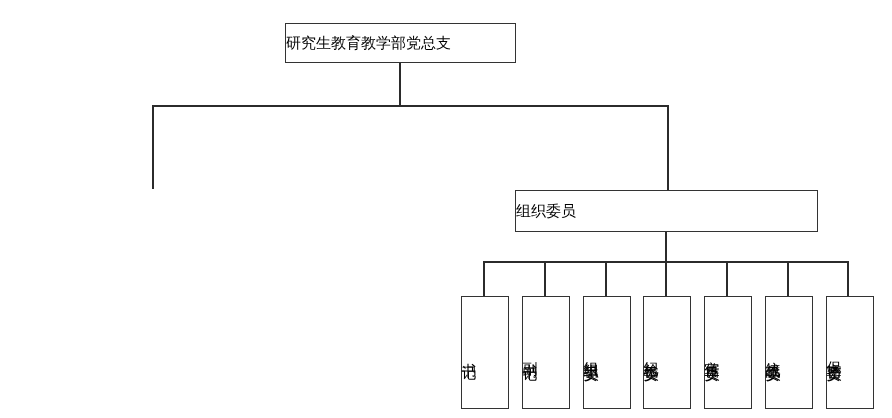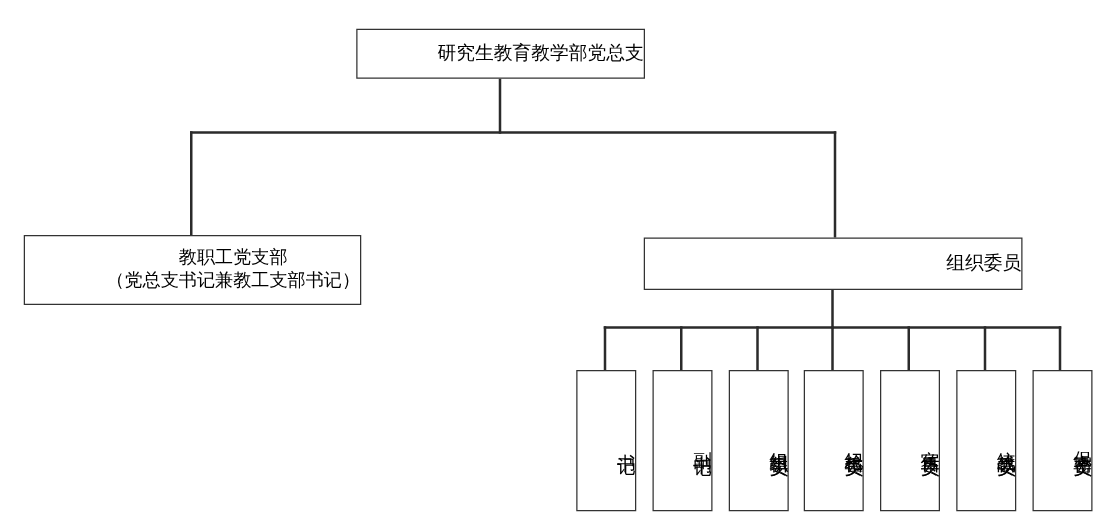--- a/index.html
+++ b/index.html
@@ -19,21 +19,21 @@
     overflow: hidden;
   }
   
   .node {
     position: absolute;
     box-sizing: border-box;
     border: 1.5px solid #333333;
     background: #ffffff;
     display: flex;
     align-items: center;
-    justify-content: flex-end;
+    justify-content: flex-start;
     text-align: center;
     color: #000000;
     line-height: 1.32;
   }
   .node-label {
     display: block;
     white-space: pre-line;
   }
   
   #node-root {
@@ -99,24 +99,20 @@
   <div class="conn v" style="left:605px; top:261px; width:2px; height:35px;"></div>
   <div class="conn v" style="left:665px; top:261px; width:2px; height:35px;"></div>
   <div class="conn v" style="left:726px; top:261px; width:2px; height:35px;"></div>
   <div class="conn v" style="left:787px; top:261px; width:2px; height:35px;"></div>
   <div class="conn v" style="left:847px; top:261px; width:2px; height:35px;"></div>
 
   <div class="node" id="node-root">
     <span class="node-label">研究生教育教学部党总支</span>
   </div>
 
-  <div class="node" id="node-staff-branch">
-    <span class="node-label">教职工党支部
-（党总支书记兼教工支部书记）</span>
-  </div>
 
   <div class="node" id="node-student-branch">
     <span class="node-label">组织委员</span>
   </div>
 
   <div class="node leaf" id="node-leaf-0" style="left:461px;">
     <span class="node-label">书记</span>
   </div>
   <div class="node leaf" id="node-leaf-1" style="left:522px;">
     <span class="node-label">副书记</span>

